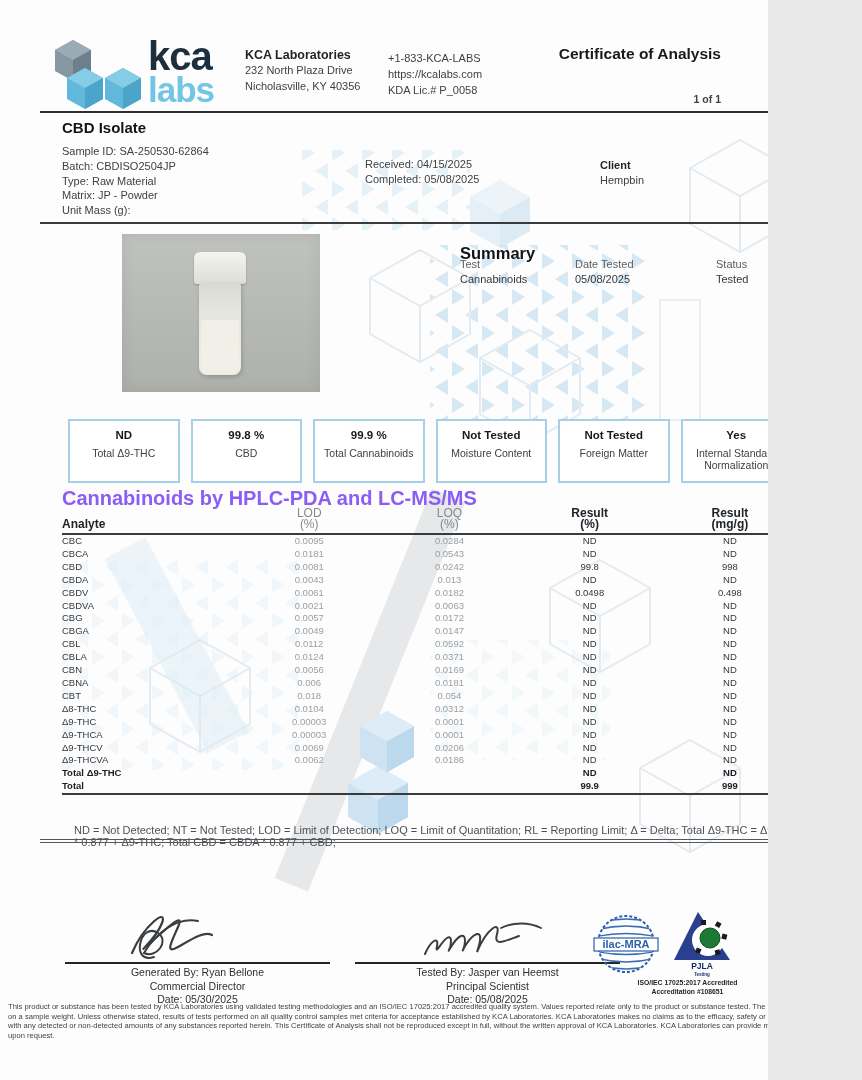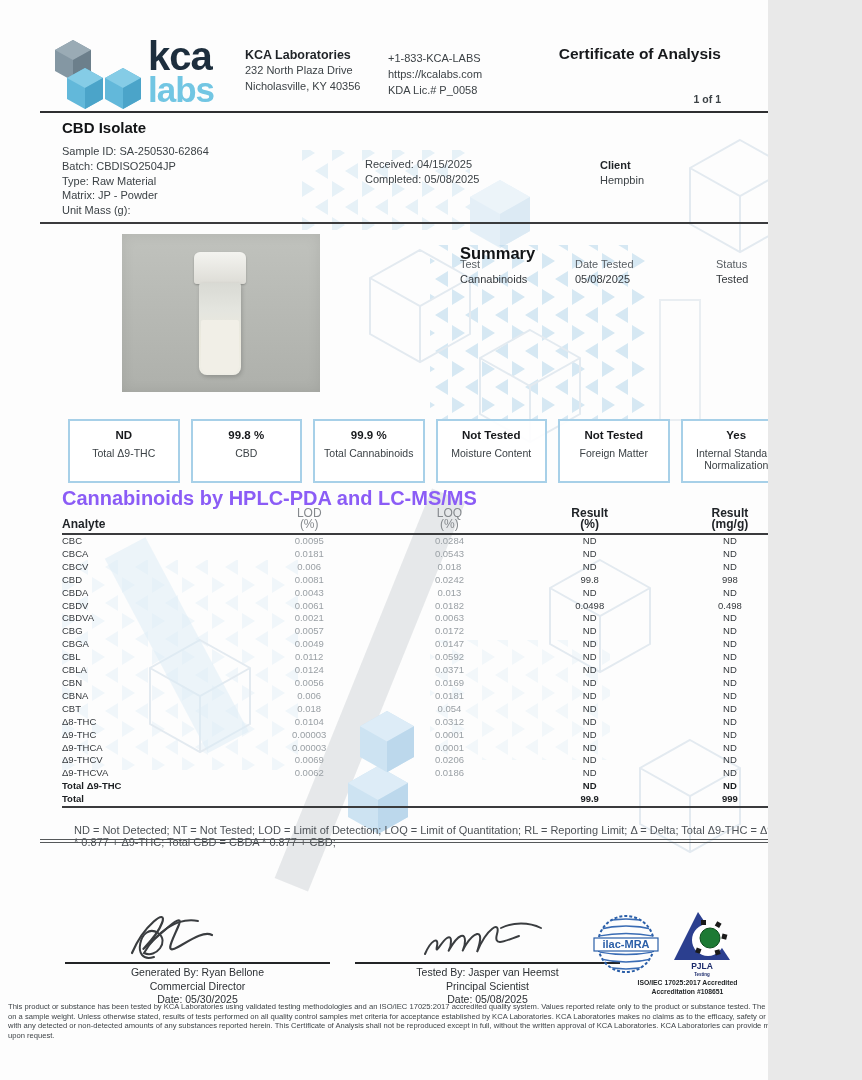--- a/index.html
+++ b/index.html
@@ -262,27 +262,20 @@
             <td class="c-res">ND</td>
           </tr>
           <tr>
             <td class="c-analyte">CBCA</td>
             <td class="c-gray">0.0181</td>
             <td class="c-gray">0.0543</td>
             <td class="c-res">ND</td>
             <td class="c-res">ND</td>
           </tr>
           <tr>
-            <td class="c-analyte">CBCV</td>
-            <td class="c-gray">0.006</td>
-            <td class="c-gray">0.018</td>
-            <td class="c-res">ND</td>
-            <td class="c-res">ND</td>
-          </tr>
-          <tr>
             <td class="c-analyte">CBD</td>
             <td class="c-gray">0.0081</td>
             <td class="c-gray">0.0242</td>
             <td class="c-res">99.8</td>
             <td class="c-res">998</td>
           </tr>
           <tr>
             <td class="c-analyte">CBDA</td>
             <td class="c-gray">0.0043</td>
             <td class="c-gray">0.013</td>

